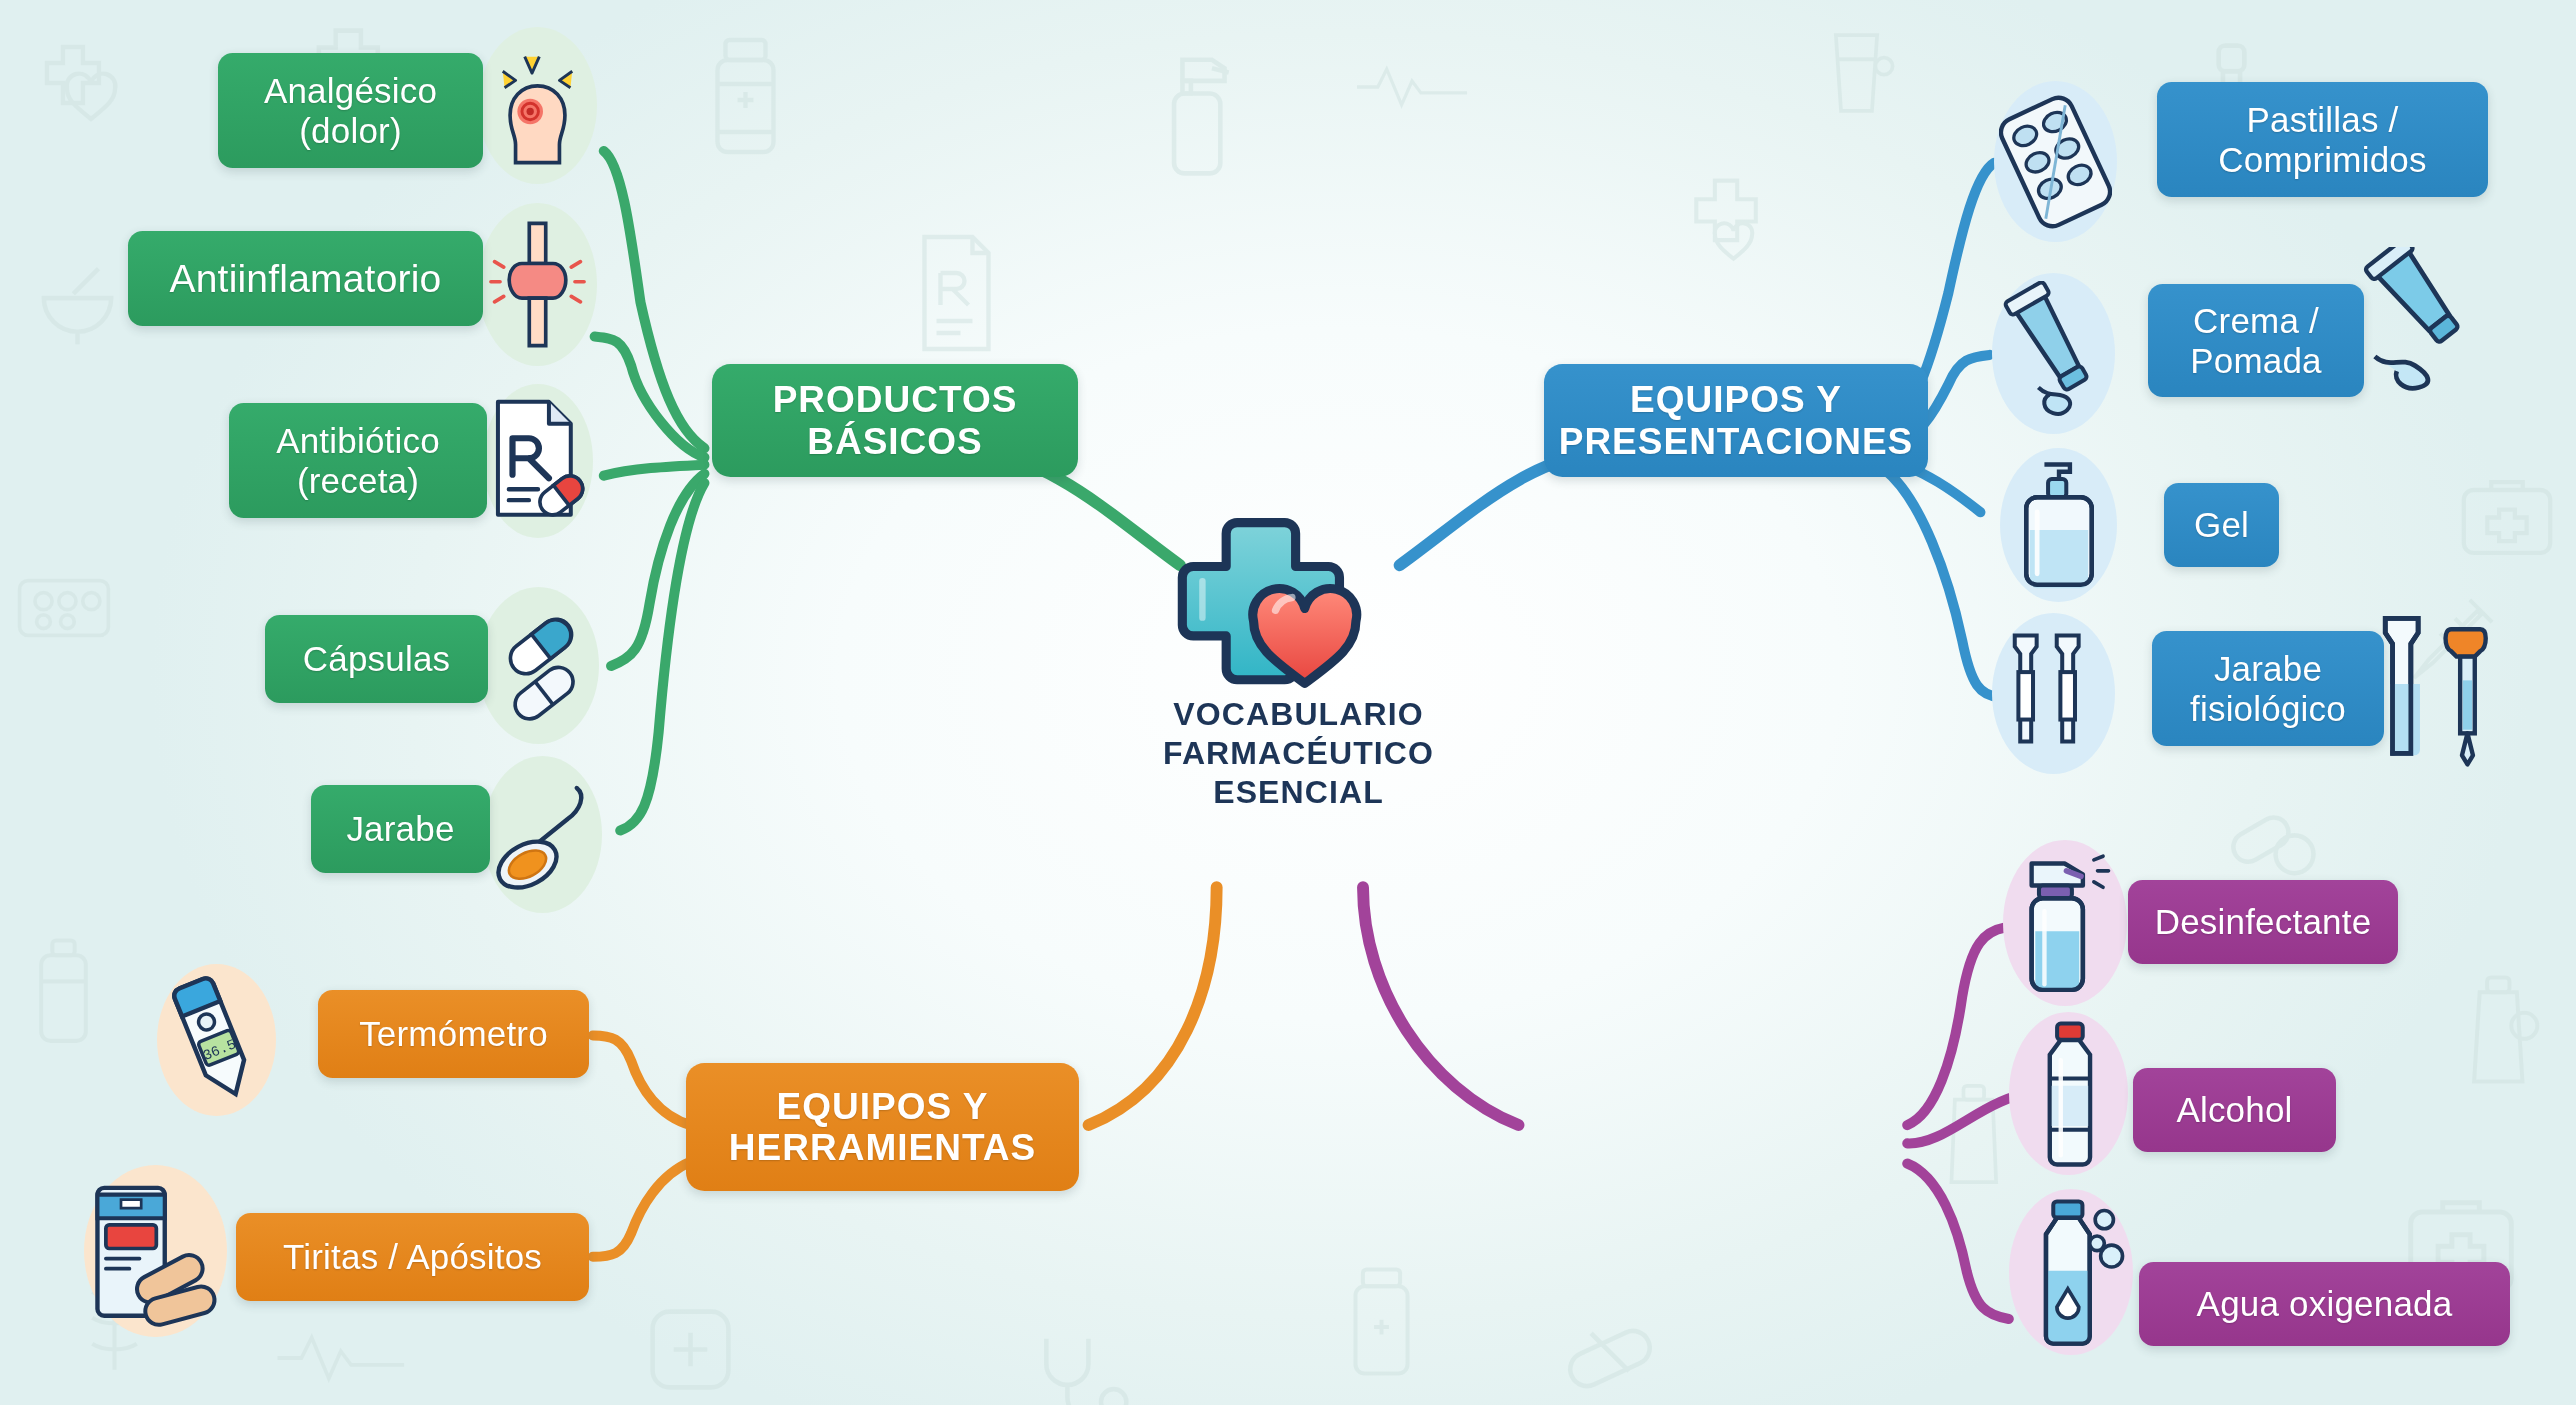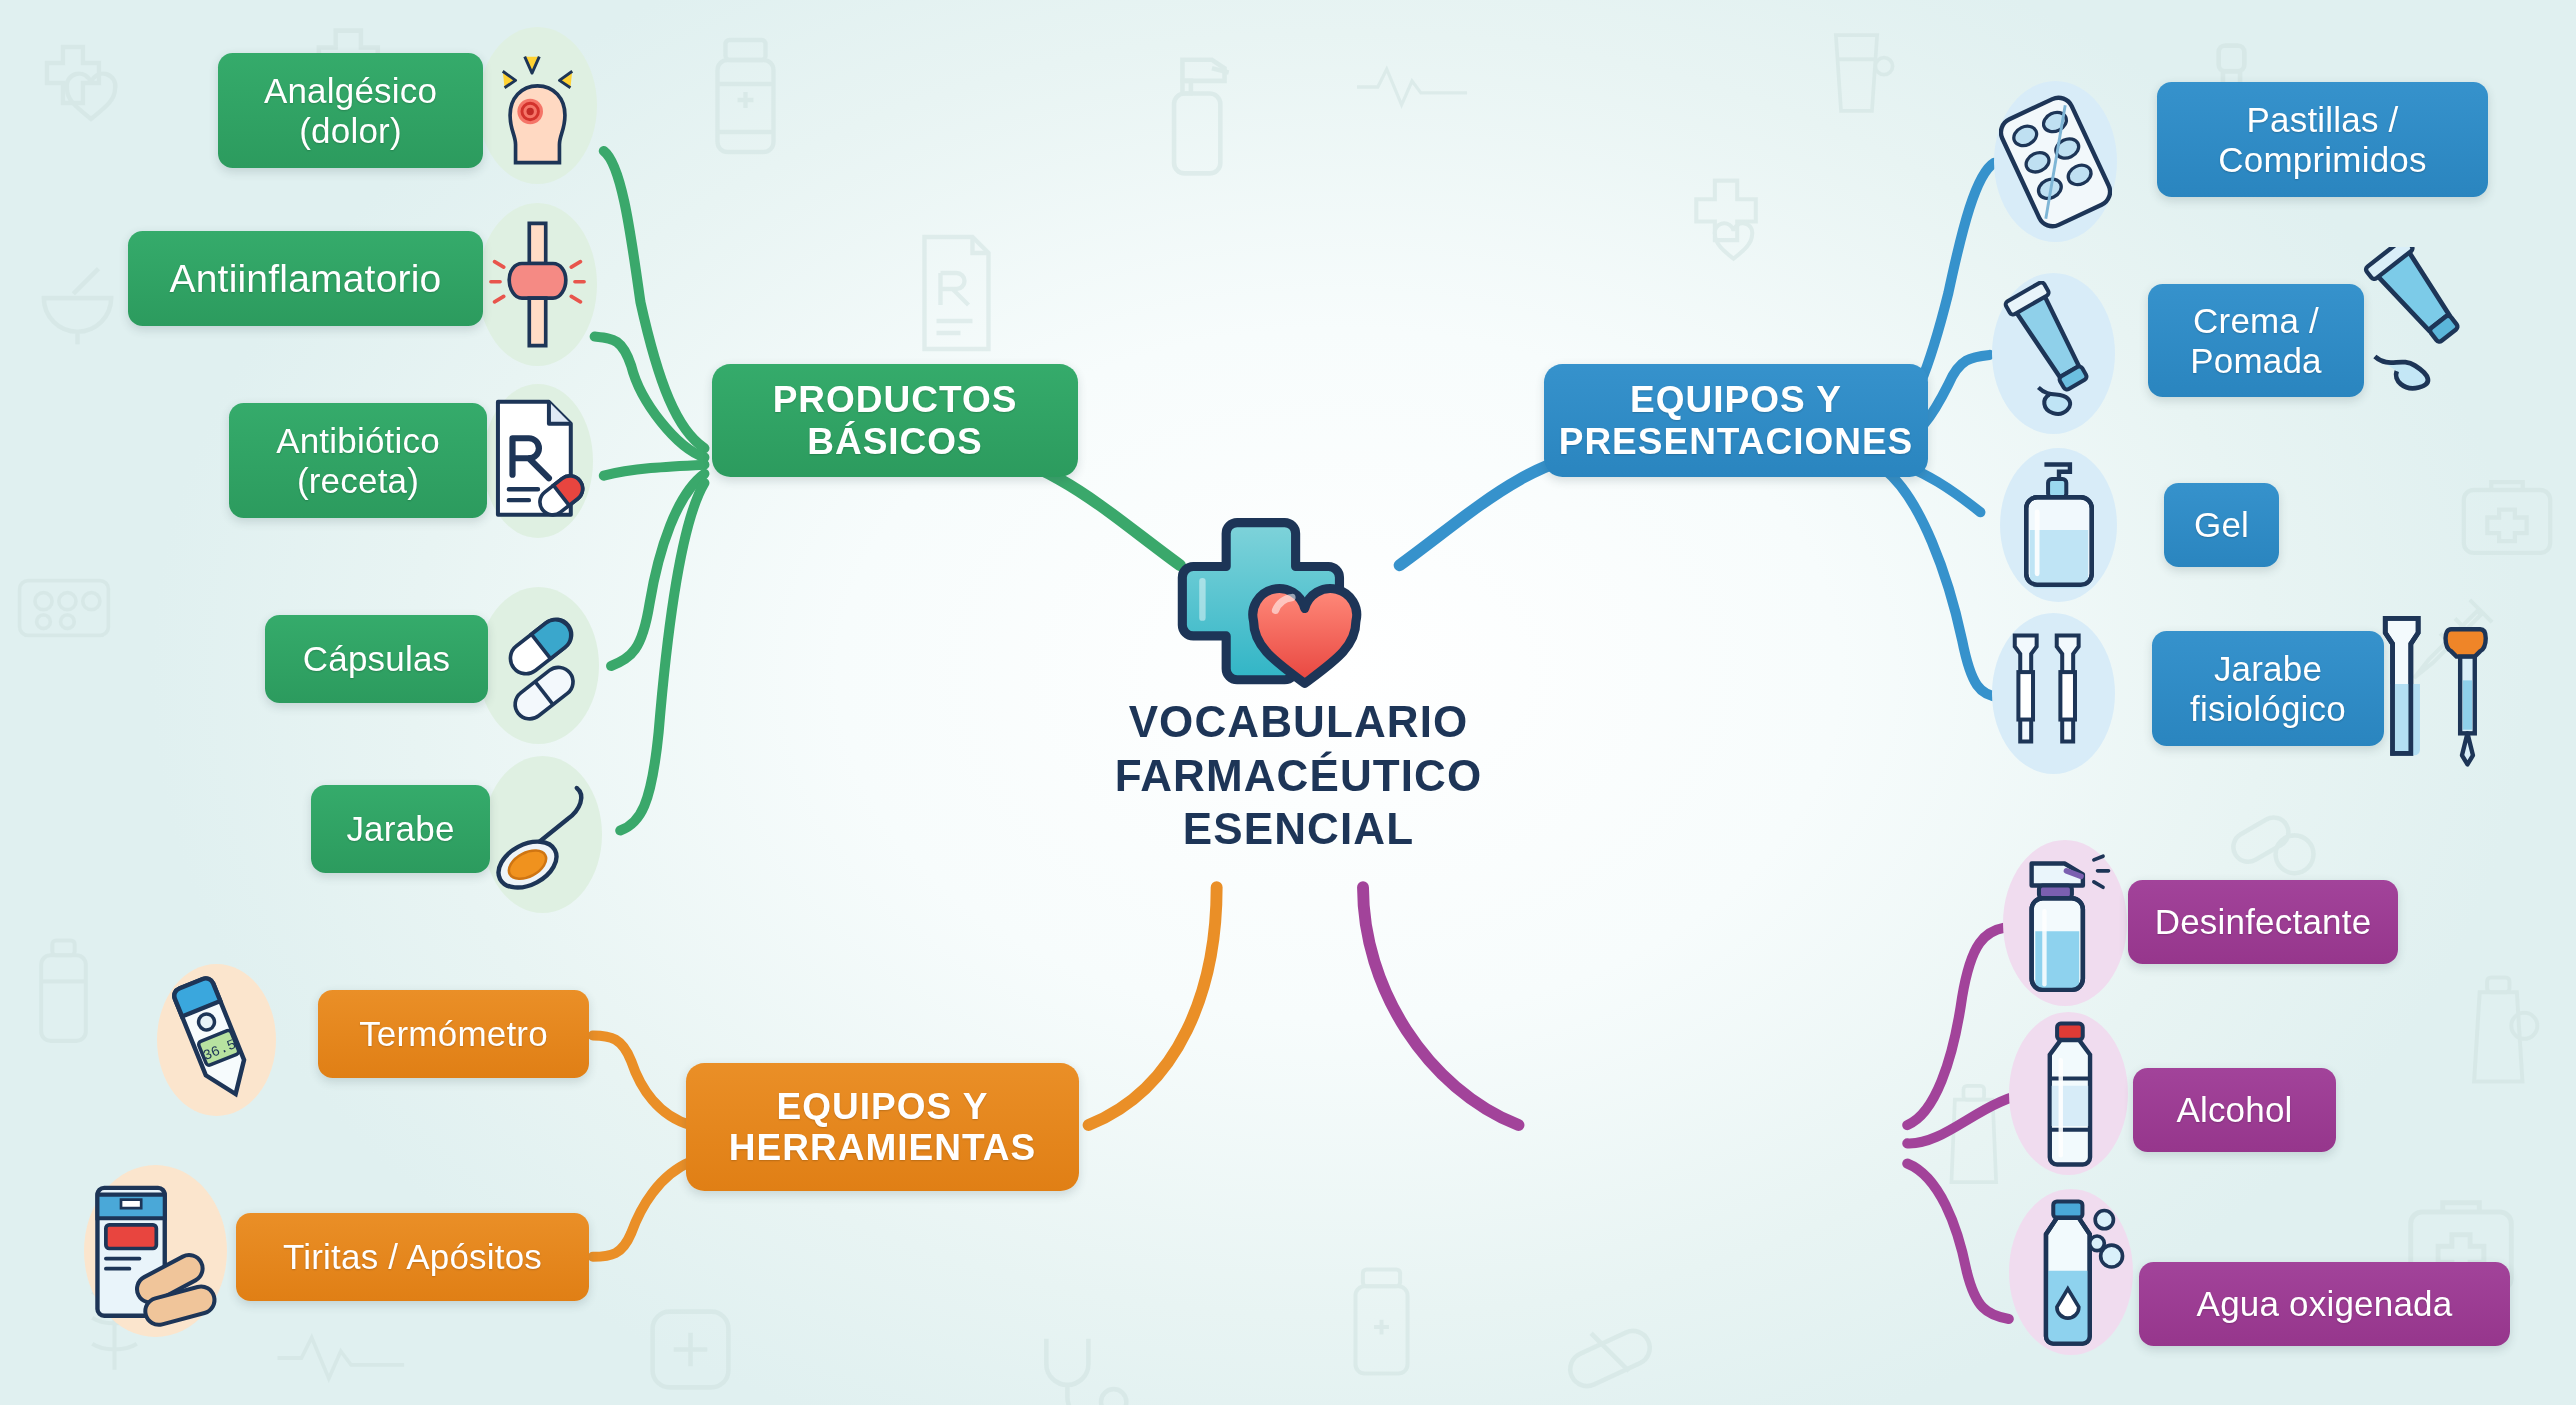--- a/index.html
+++ b/index.html
@@ -50,21 +50,21 @@
   .bub-purple{background:#f0dcef;}
 
   .freeicon{position:absolute;}
   .freeicon svg{display:block;}
 
   
   #center-icon{position:absolute;left:1162px;top:508px;}
   #center-title{
     position:absolute;left:1015px;top:695px;width:567px;
     text-align:center;color:#1d3557;font-weight:bold;
-    font-size:44px;line-height:1.22;letter-spacing:1.1px;
+    font-size:32px;line-height:1.22;letter-spacing:1.1px;
     white-space:pre-line;
   }
 </style>
 </head>
 <body>
 
 <div class="stage">
 
   <div class="wm" style="left:27.4px;top:27.4px;">
     <svg width="128" height="128" viewBox="0 0 64 64" fill="none" stroke="currentColor" stroke-width="2.2">

